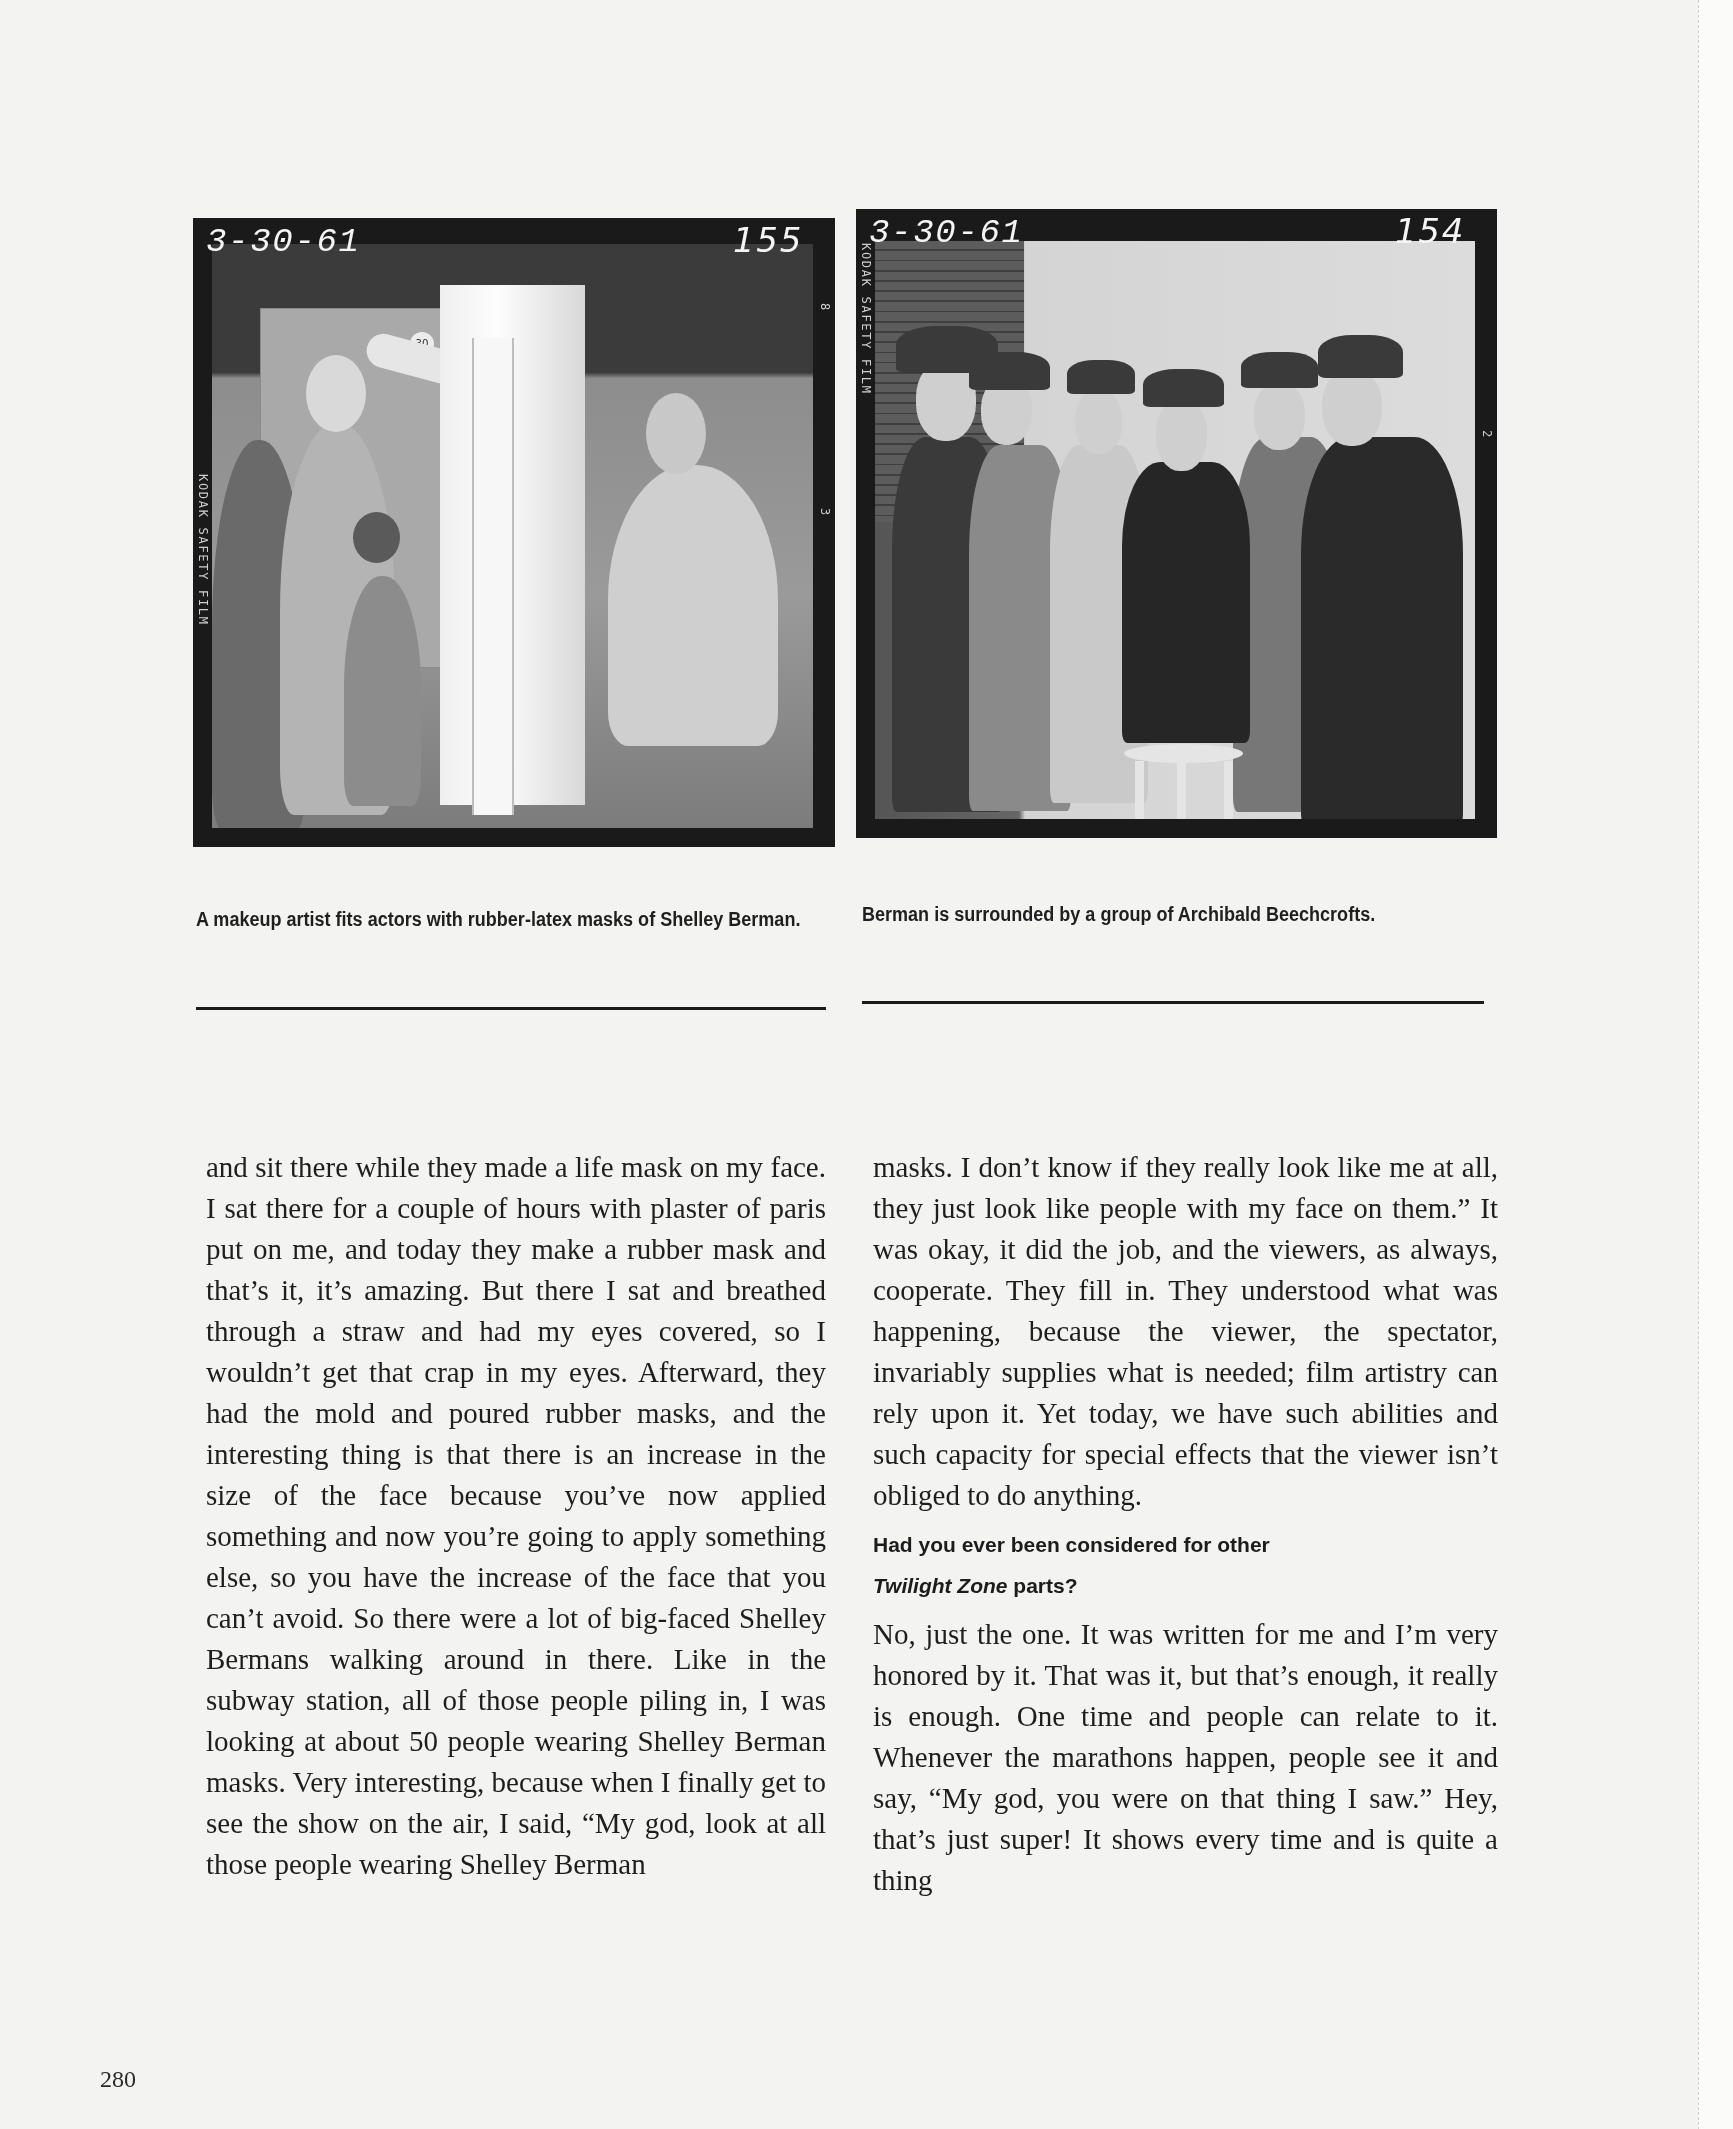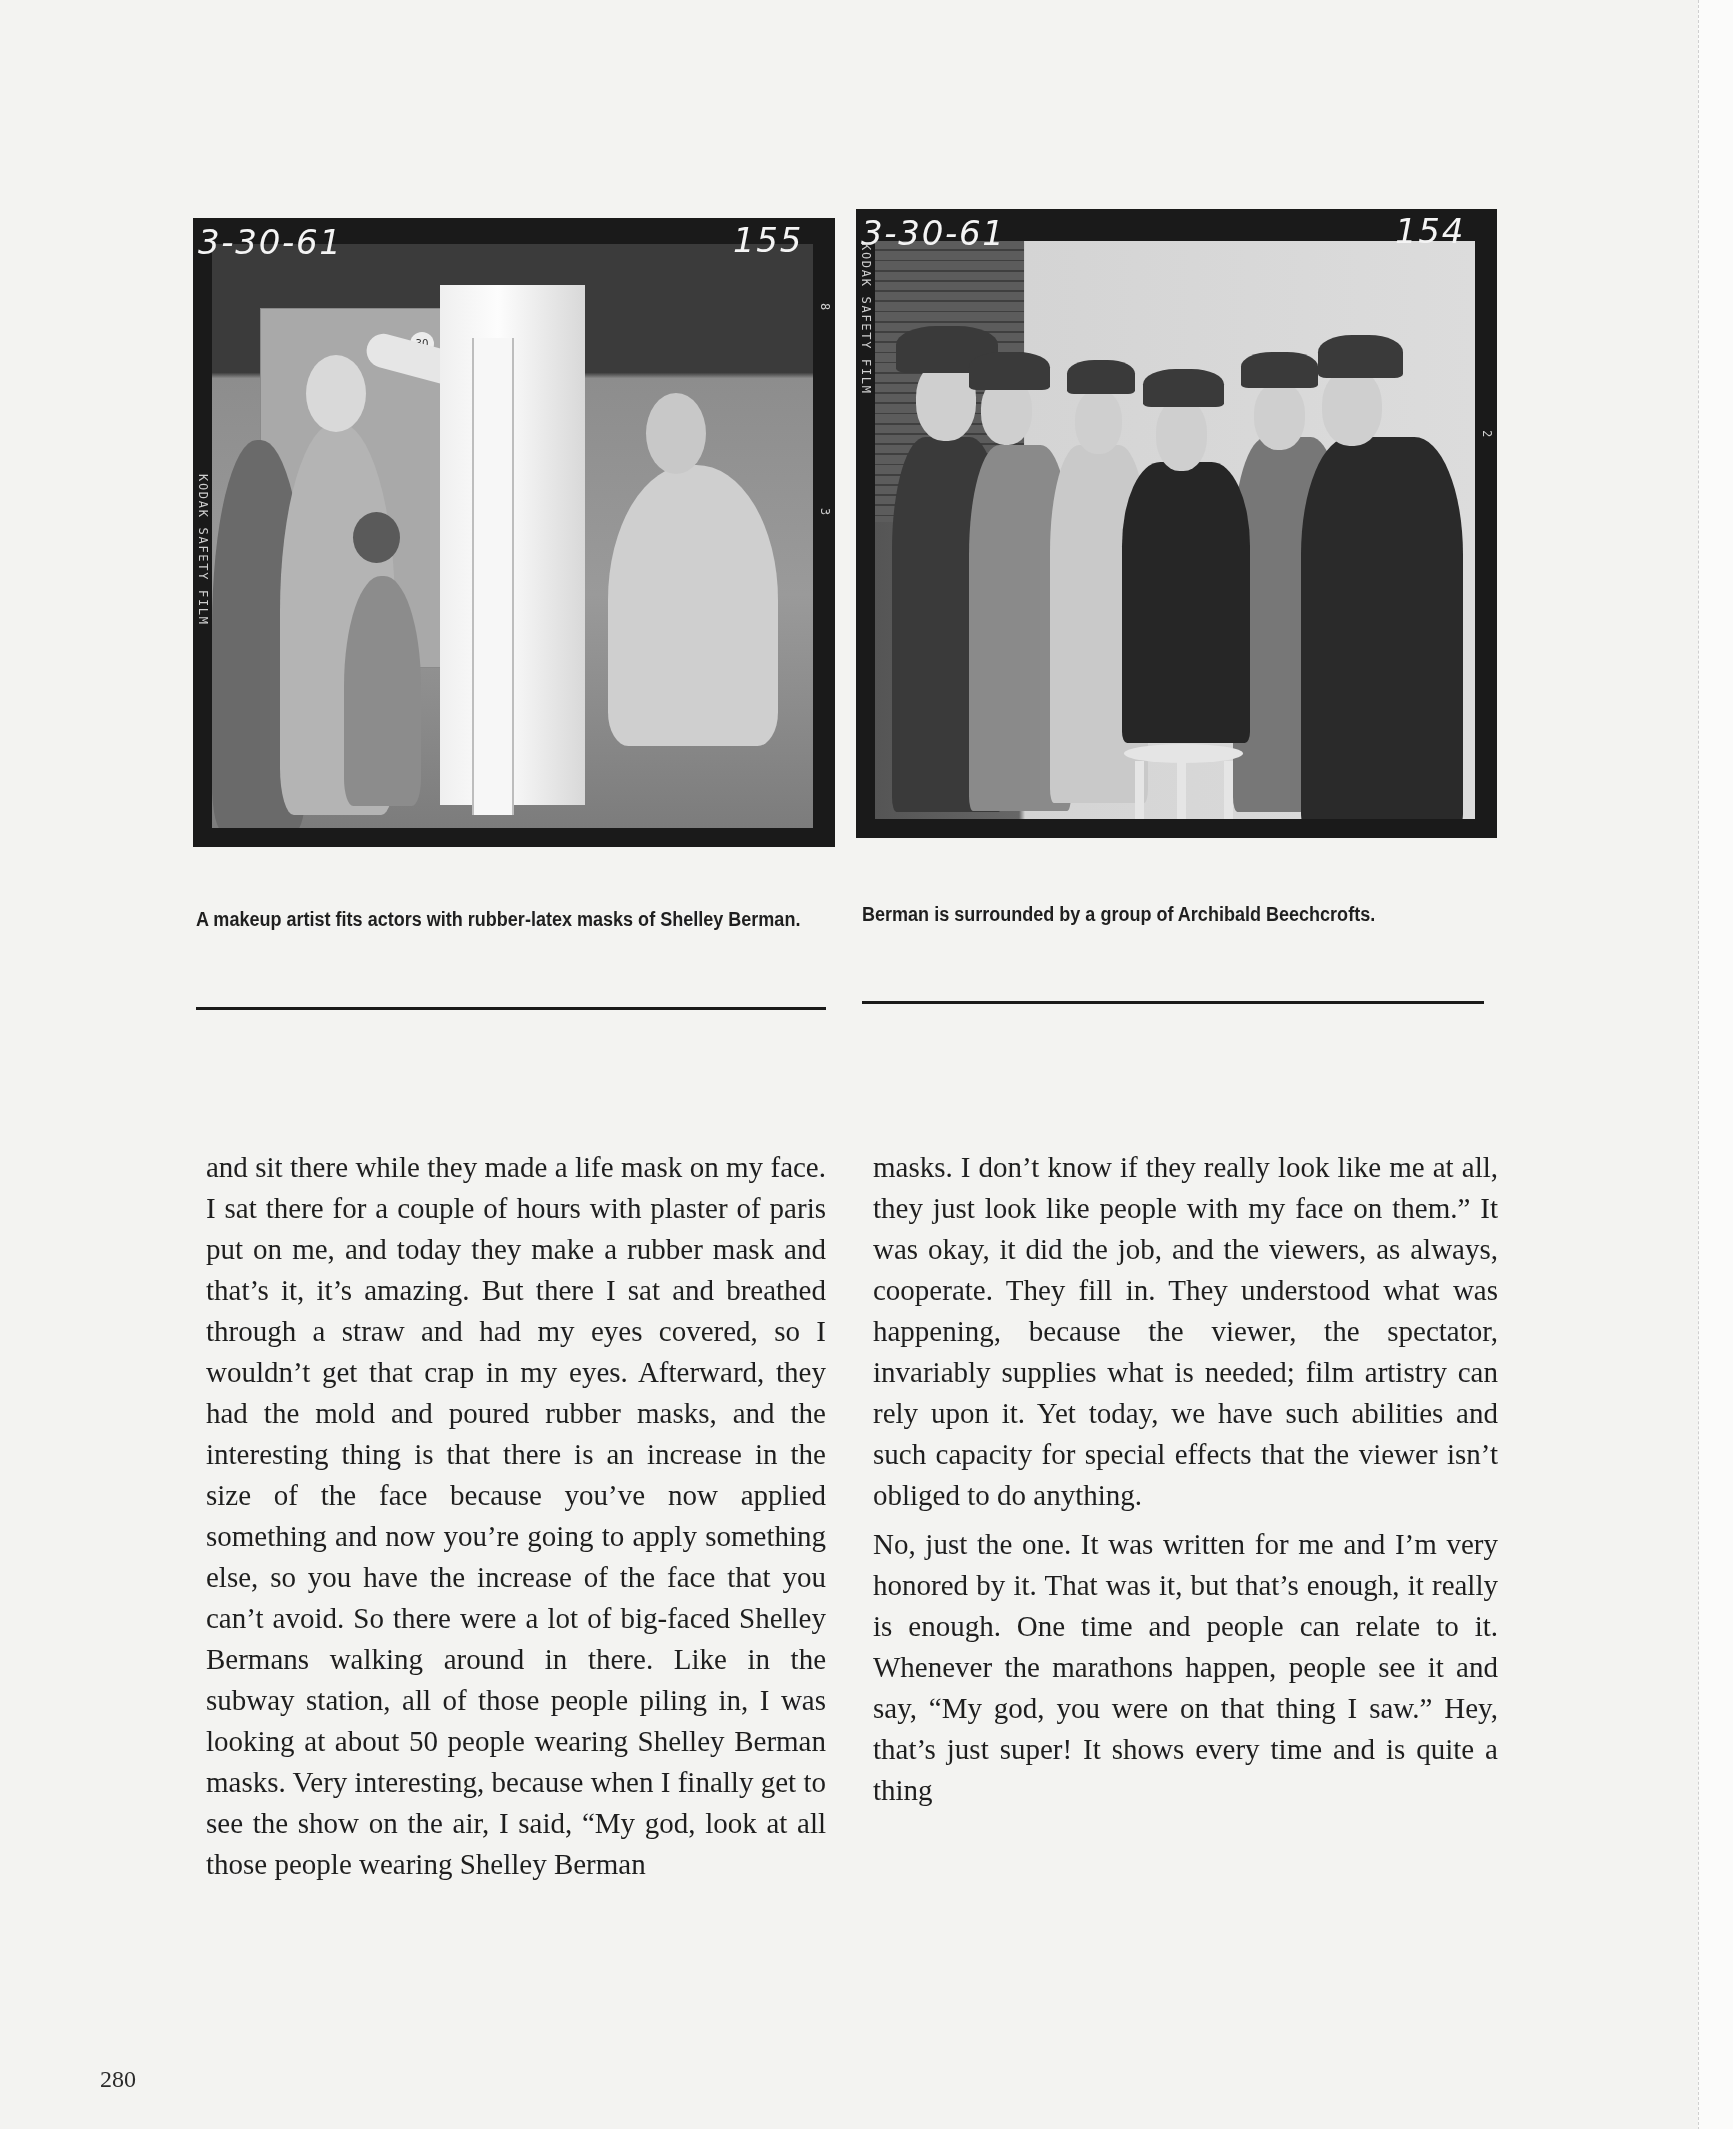--- a/index.html
+++ b/index.html
@@ -22,21 +22,21 @@
   .photo.right { left: 856px; top: 209px; width: 641px; height: 629px; }
   .frame-inner {
     position: absolute; left: 19px; right: 22px; top: 25.6px; bottom: 19px;
     overflow: hidden;
   }
   .photo-label {
     position: absolute; color: #f4f4f4;
     font-family: "DejaVu Sans", sans-serif; font-style: italic;
     font-size: 34px; letter-spacing: 1.7px; line-height: 1;
   }
-  .photo-label.date { left: 5px; top: 6.8px; }
+  .photo-label.date { left: 13px; top: 6.8px; font-family: Liberation Mono, monospace; }
   .photo-label.frame { right: 32px; top: 5.1px; }
   .edge-mark {
     position: absolute; color: #cfcfcf; font-family: "DejaVu Sans Mono", monospace;
     font-size: 12px; writing-mode: vertical-rl; letter-spacing: 1.7px;
   }
   
   .wall-l { position: absolute; left: 0; top: 0; width: 100%; height: 100%;
     background: linear-gradient(180deg, #3b3b3b 0%, #3b3b3b 22%, #8d8d8d 23%, #9a9a9a 60%, #7c7c7c 100%); }
   .cabinet { position: absolute; left: 48px; top: 64px; width: 247px; height: 358px; background: #a9a9a9; border: 1.7px solid #8a8a8a; }
   .num30 { position: absolute; left: 198px; top: 88px; width: 24px; height: 24px; border-radius: 50%; background: #ececec; color: #333; font: 10.2px "DejaVu Sans", sans-serif; text-align: center; line-height: 24px; }
@@ -166,17 +166,18 @@
 <div class="rule left"></div>
 <div class="caption right">Berman is surrounded by a group of Archibald Beechcrofts.</div>
 <div class="rule right"></div>
 
 <div class="column left">
   <p>and sit there while they made a life mask on my face. I sat there for a couple of hours with plaster of paris put on me, and today they make a rubber mask and that’s it, it’s amazing. But there I sat and breathed through a straw and had my eyes covered, so I wouldn’t get that crap in my eyes. Afterward, they had the mold and poured rubber masks, and the inter­esting thing is that there is an increase in the size of the face because you’ve now applied something and now you’re going to apply something else, so you have the increase of the face that you can’t avoid. So there were a lot of big-faced Shelley Bermans walking around in there. Like in the subway station, all of those people piling in, I was looking at about 50 people wearing Shelley Berman masks. Very interesting, because when I finally get to see the show on the air, I said, “My god, look at all those people wearing Shelley Berman</p>
 </div>
 
 <div class="column right">
   <p>masks. I don’t know if they really look like me at all, they just look like people with my face on them.” It was okay, it did the job, and the viewers, as always, cooperate. They fill in. They understood what was happening, because the viewer, the spectator, invariably supplies what is needed; film artistry can rely upon it. Yet today, we have such abilities and such capacity for special effects that the view­er isn’t obliged to do anything.</p>
+  <p class="question"><span>Had you ever been considered for other</span><br><em>Twilight Zone</em><span> parts?</span></p>
   <p>No, just the one. It was written for me and I’m very honored by it. That was it, but that’s enough, it really is enough. One time and peo­ple can relate to it. Whenever the marathons happen, people see it and say, “My god, you were on that thing I saw.” Hey, that’s just super! It shows every time and is quite a thing</p>
 </div>
 
 <div class="page-number">280</div>
 
 
 </body></html>

